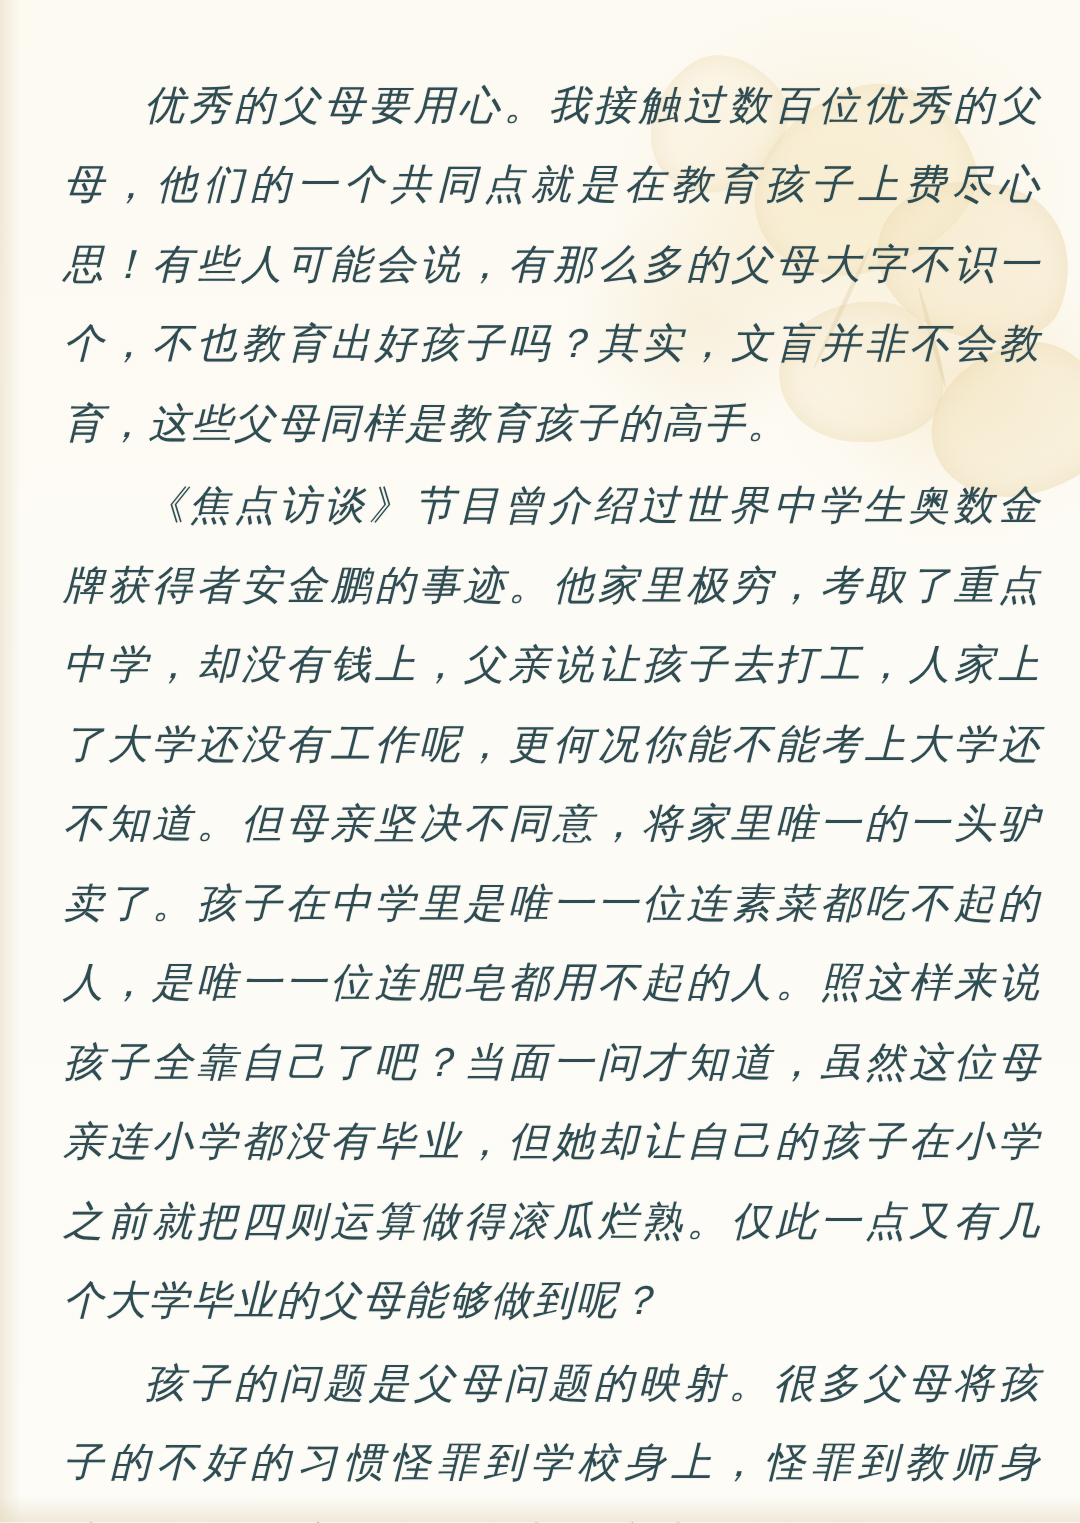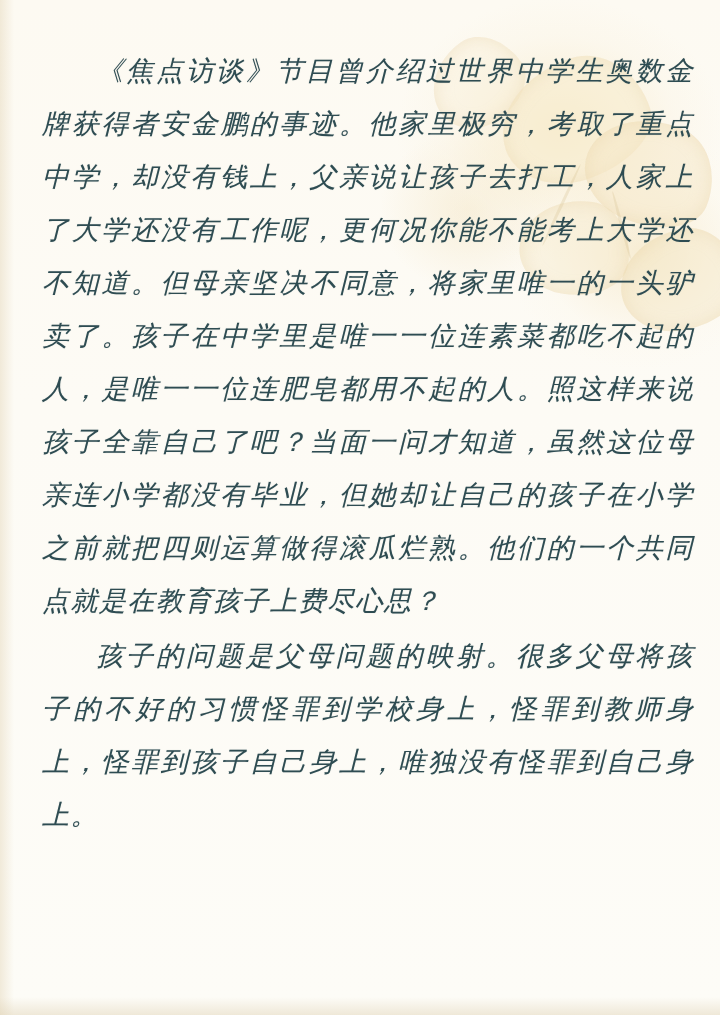--- a/index.html
+++ b/index.html
@@ -92,17 +92,18 @@
 
   <div class="petal p4"></div>
   <div class="petal p1"></div>
   <div class="petal p2"></div>
   <div class="petal p3"></div>
   <div class="petal p5"></div>
   <div class="stem s1"></div>
   <div class="stem s2"></div>
 
   <div class="content">
-    <p class="para">《焦点访谈》节目曾介绍过世界中学生奥数金牌获得者安金鹏的事迹。他家里极穷，考取了重点中学，却没有钱上，父亲说让孩子去打工，人家上了大学还没有工作呢，更何况你能不能考上大学还不知道。但母亲坚决不同意，将家里唯一的一头驴卖了。孩子在中学里是唯一一位连素菜都吃不起的人，是唯一一位连肥皂都用不起的人。照这样来说孩子全靠自己了吧？当面一问才知道，虽然这位母亲连小学都没有毕业，但她却让自己的孩子在小学之前就把四则运算做得滚瓜烂熟。他们的一个共同点就是在教育孩子上费尽心思？</p>
+    <p class="para">优秀的父母要用心。我接触过数百位优秀的父母，他们的一个共同点就是在教育孩子上费尽心思！有些人可能会说，有那么多的父母大字不识一个，不也教育出好孩子吗？其实，文盲并非不会教育，这些父母同样是教育孩子的高手。</p>
+    <p class="para">《焦点访谈》节目曾介绍过世界中学生奥数金牌获得者安金鹏的事迹。他家里极穷，考取了重点中学，却没有钱上，父亲说让孩子去打工，人家上了大学还没有工作呢，更何况你能不能考上大学还不知道。但母亲坚决不同意，将家里唯一的一头驴卖了。孩子在中学里是唯一一位连素菜都吃不起的人，是唯一一位连肥皂都用不起的人。照这样来说孩子全靠自己了吧？当面一问才知道，虽然这位母亲连小学都没有毕业，但她却让自己的孩子在小学之前就把四则运算做得滚瓜烂熟。仅此一点又有几个大学毕业的父母能够做到呢？</p>
     <p class="para">孩子的问题是父母问题的映射。很多父母将孩子的不好的习惯怪罪到学校身上，怪罪到教师身上，怪罪到孩子自己身上，唯独没有怪罪到自己身上。</p>
   </div>
 
 </div>
 
 </body></html>

